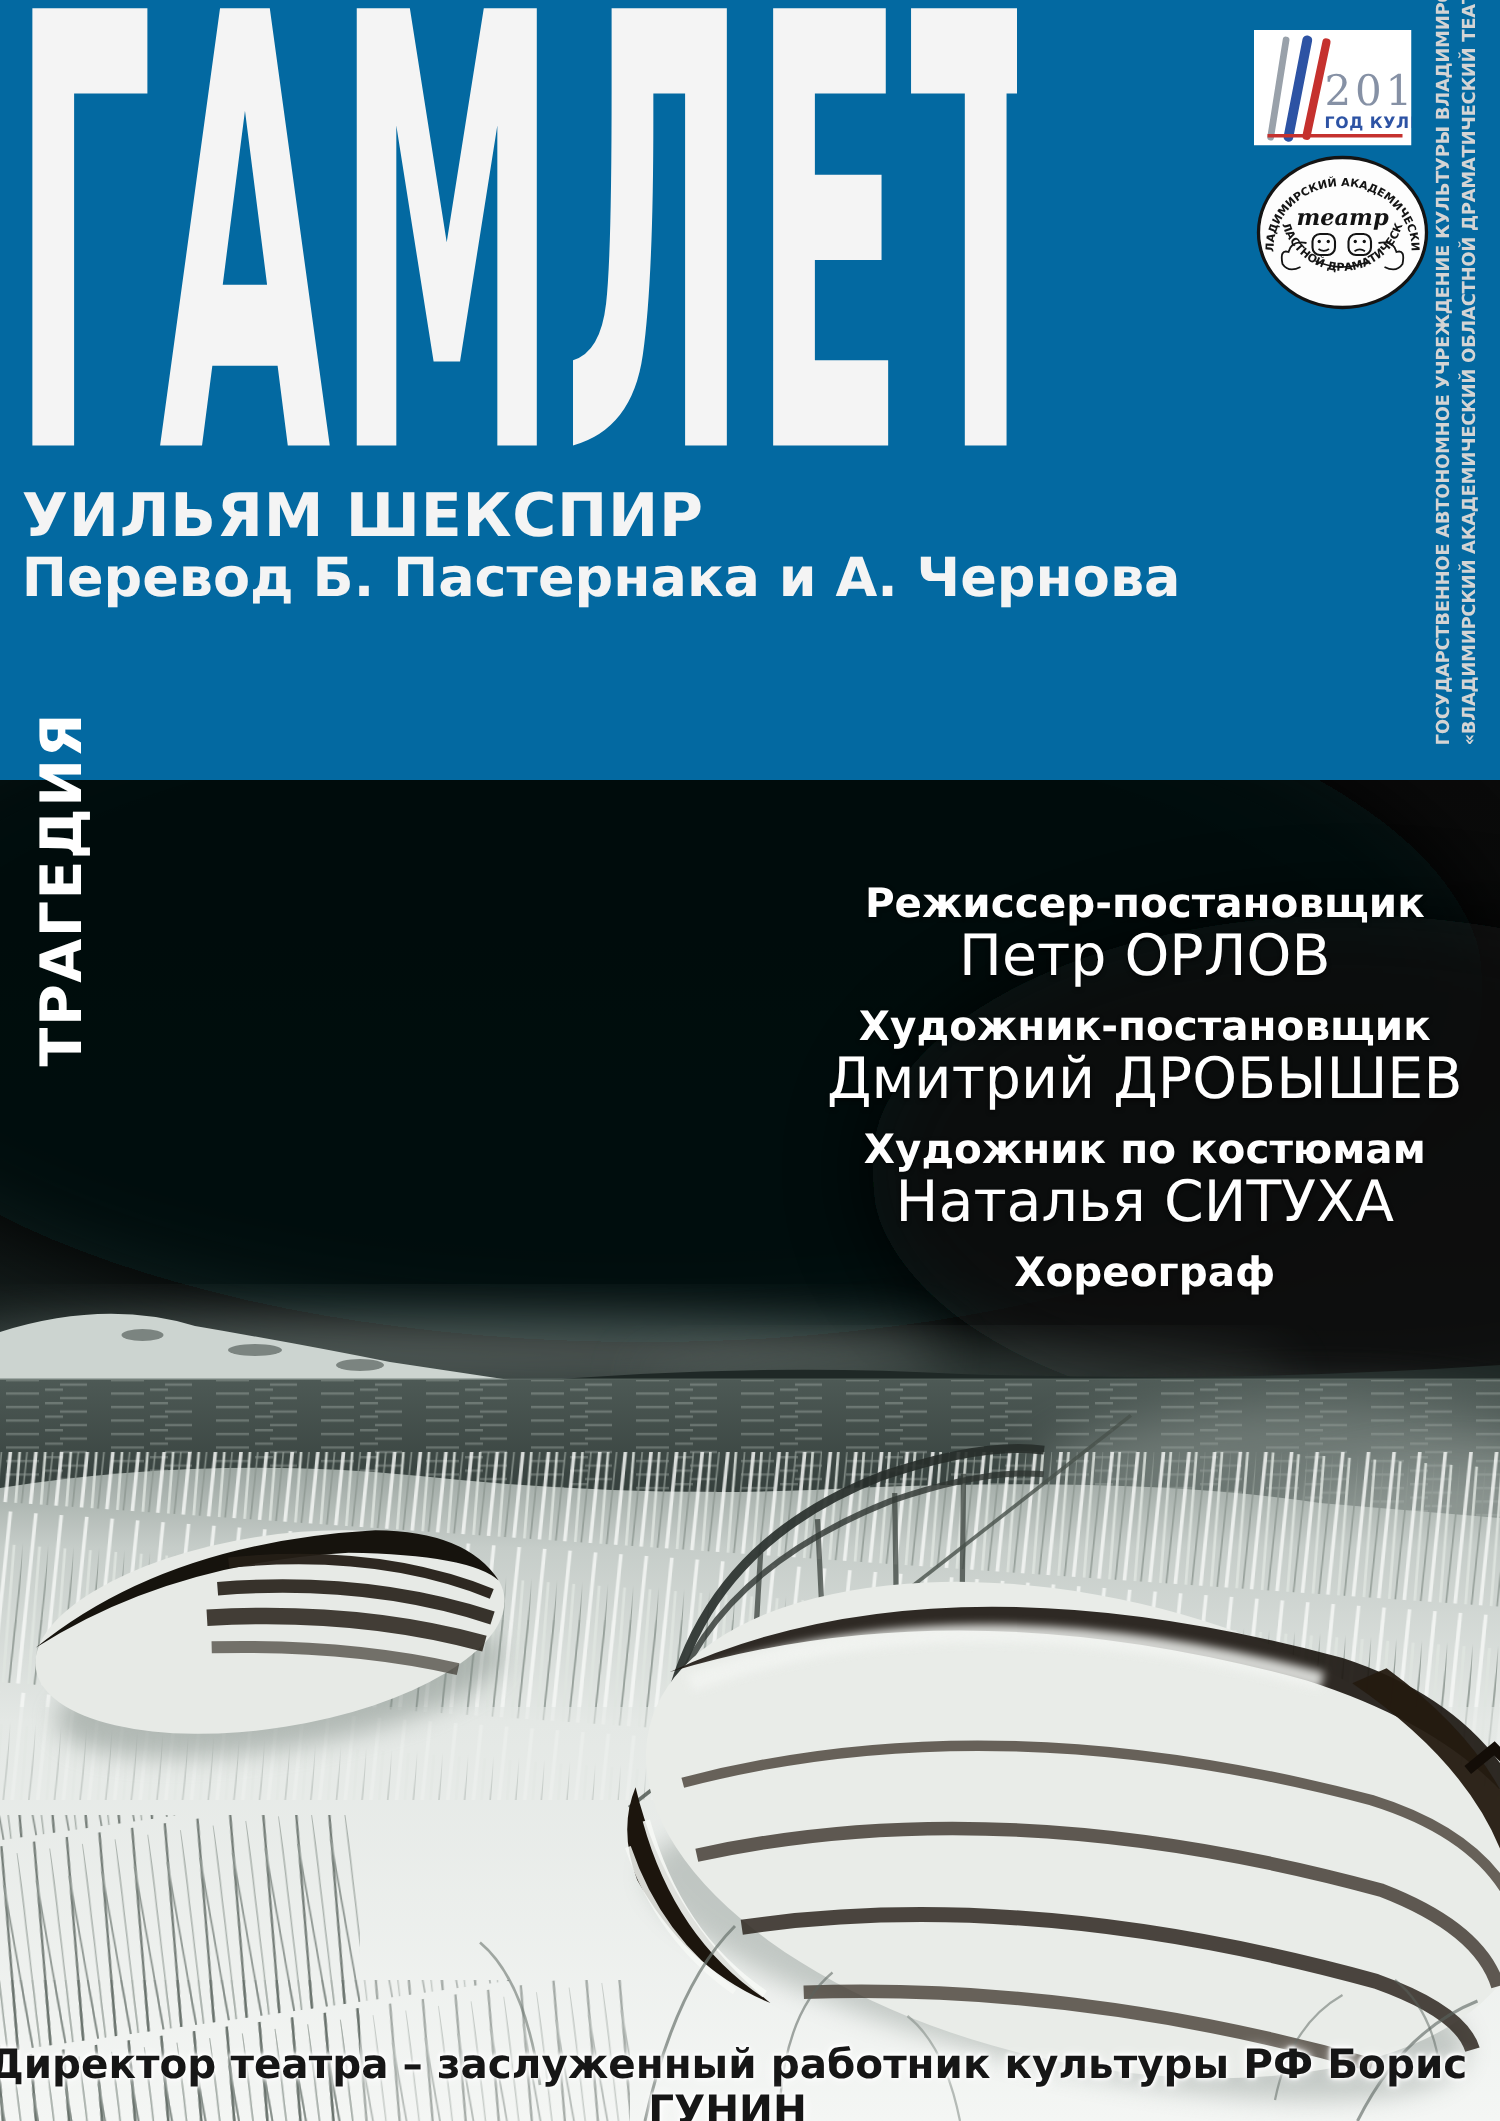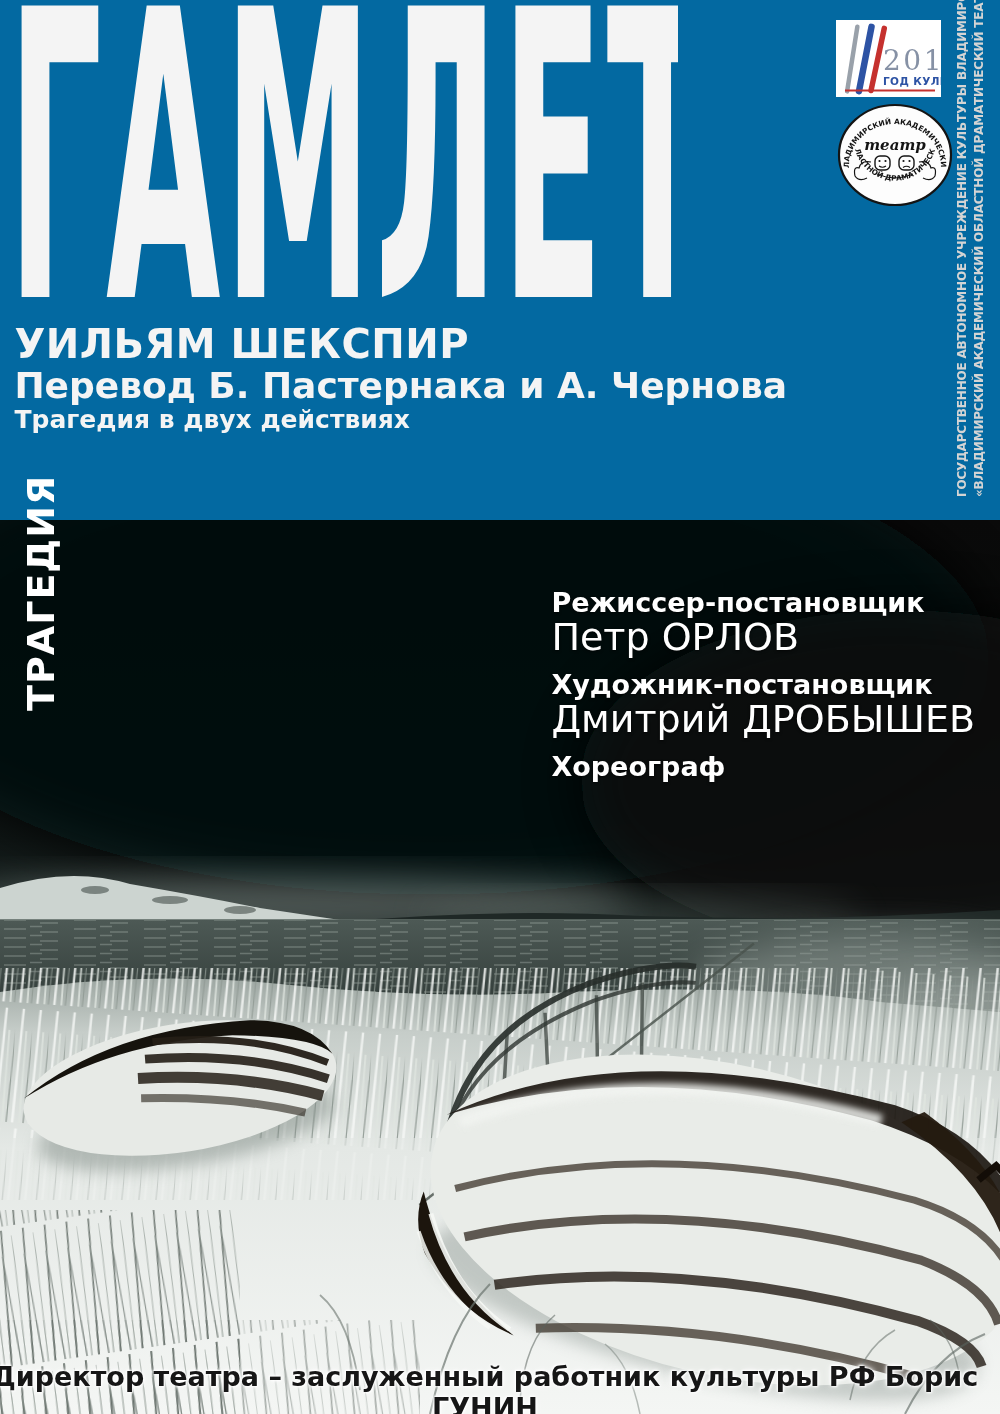--- a/index.html
+++ b/index.html
@@ -25,21 +25,21 @@
   .institution {
     left:726px; top:235px; width:490px; height:34px;
     transform:rotate(-90deg); text-align:right;
     color:#d4d4d4; font-size:12px; font-weight:bold; line-height:17px;
     letter-spacing:-0.2px; white-space:nowrap; z-index:5;
   }
   
   .badge-2014 { left:836px; top:20px; z-index:5; }
   .stamp { left:835px; top:102px; z-index:5; }
   
-  .credits { top:586px; right:25px; text-align:left; color:#ffffff; z-index:5;
+  .credits { top:586px; right:25px; text-align:center; color:#ffffff; z-index:5;
              text-shadow:0 1px 3px rgba(0,0,0,.65); }
   .credit-item { margin-bottom:12px; }
   .credit-label { font-size:27px; font-weight:bold; line-height:33px; }
   .credit-name  { font-size:38px; font-weight:normal; line-height:37px; }
   
   .footer-line {
     top:1361px; left:0; width:1000px; text-align:center; transform:translateX(-15px);
     font-size:27px; font-weight:bold; color:#161616; z-index:6;
     text-shadow:0 0 4px rgba(255,255,255,.95),0 0 9px rgba(255,255,255,.85),
                 1px 1px 2px rgba(255,255,255,.9),-1px -1px 2px rgba(255,255,255,.9);
@@ -226,34 +226,37 @@
   </svg>
 
   <div class="abs institution">
     <div>ГОСУДАРСТВЕННОЕ АВТОНОМНОЕ УЧРЕЖДЕНИЕ КУЛЬТУРЫ ВЛАДИМИРСКОЙ ОБЛАСТИ</div>
     <div>«ВЛАДИМИРСКИЙ АКАДЕМИЧЕСКИЙ ОБЛАСТНОЙ ДРАМАТИЧЕСКИЙ ТЕАТР»</div>
   </div>
 
   <div class="abs author-block">
     <div class="author-name">УИЛЬЯМ ШЕКСПИР</div>
     <div class="author-sub1">Перевод Б. Пастернака и А. Чернова</div>
-    <div class="author-sub2">Трагедия в двух действиях</div>
   </div>
 
   <div class="abs tragedy">ТРАГЕДИЯ</div>
 
   <div class="abs credits">
     <div class="credit-item">
       <div class="credit-label">Режиссер-постановщик</div>
       <div class="credit-name">Петр ОРЛОВ</div>
     </div>
     <div class="credit-item">
       <div class="credit-label">Художник-постановщик</div>
       <div class="credit-name">Дмитрий ДРОБЫШЕВ</div>
     </div>
     <div class="credit-item">
+      <div class="credit-label">Художник по костюмам</div>
+      <div class="credit-name">Наталья СИТУХА</div>
+    </div>
+    <div class="credit-item">
       <div class="credit-label">Хореограф</div>
     </div>
   </div>
 
   <div class="abs footer-line">Директор театра – заслуженный работник культуры РФ Борис ГУНИН</div>
 
 </div>
 
 </body></html>

